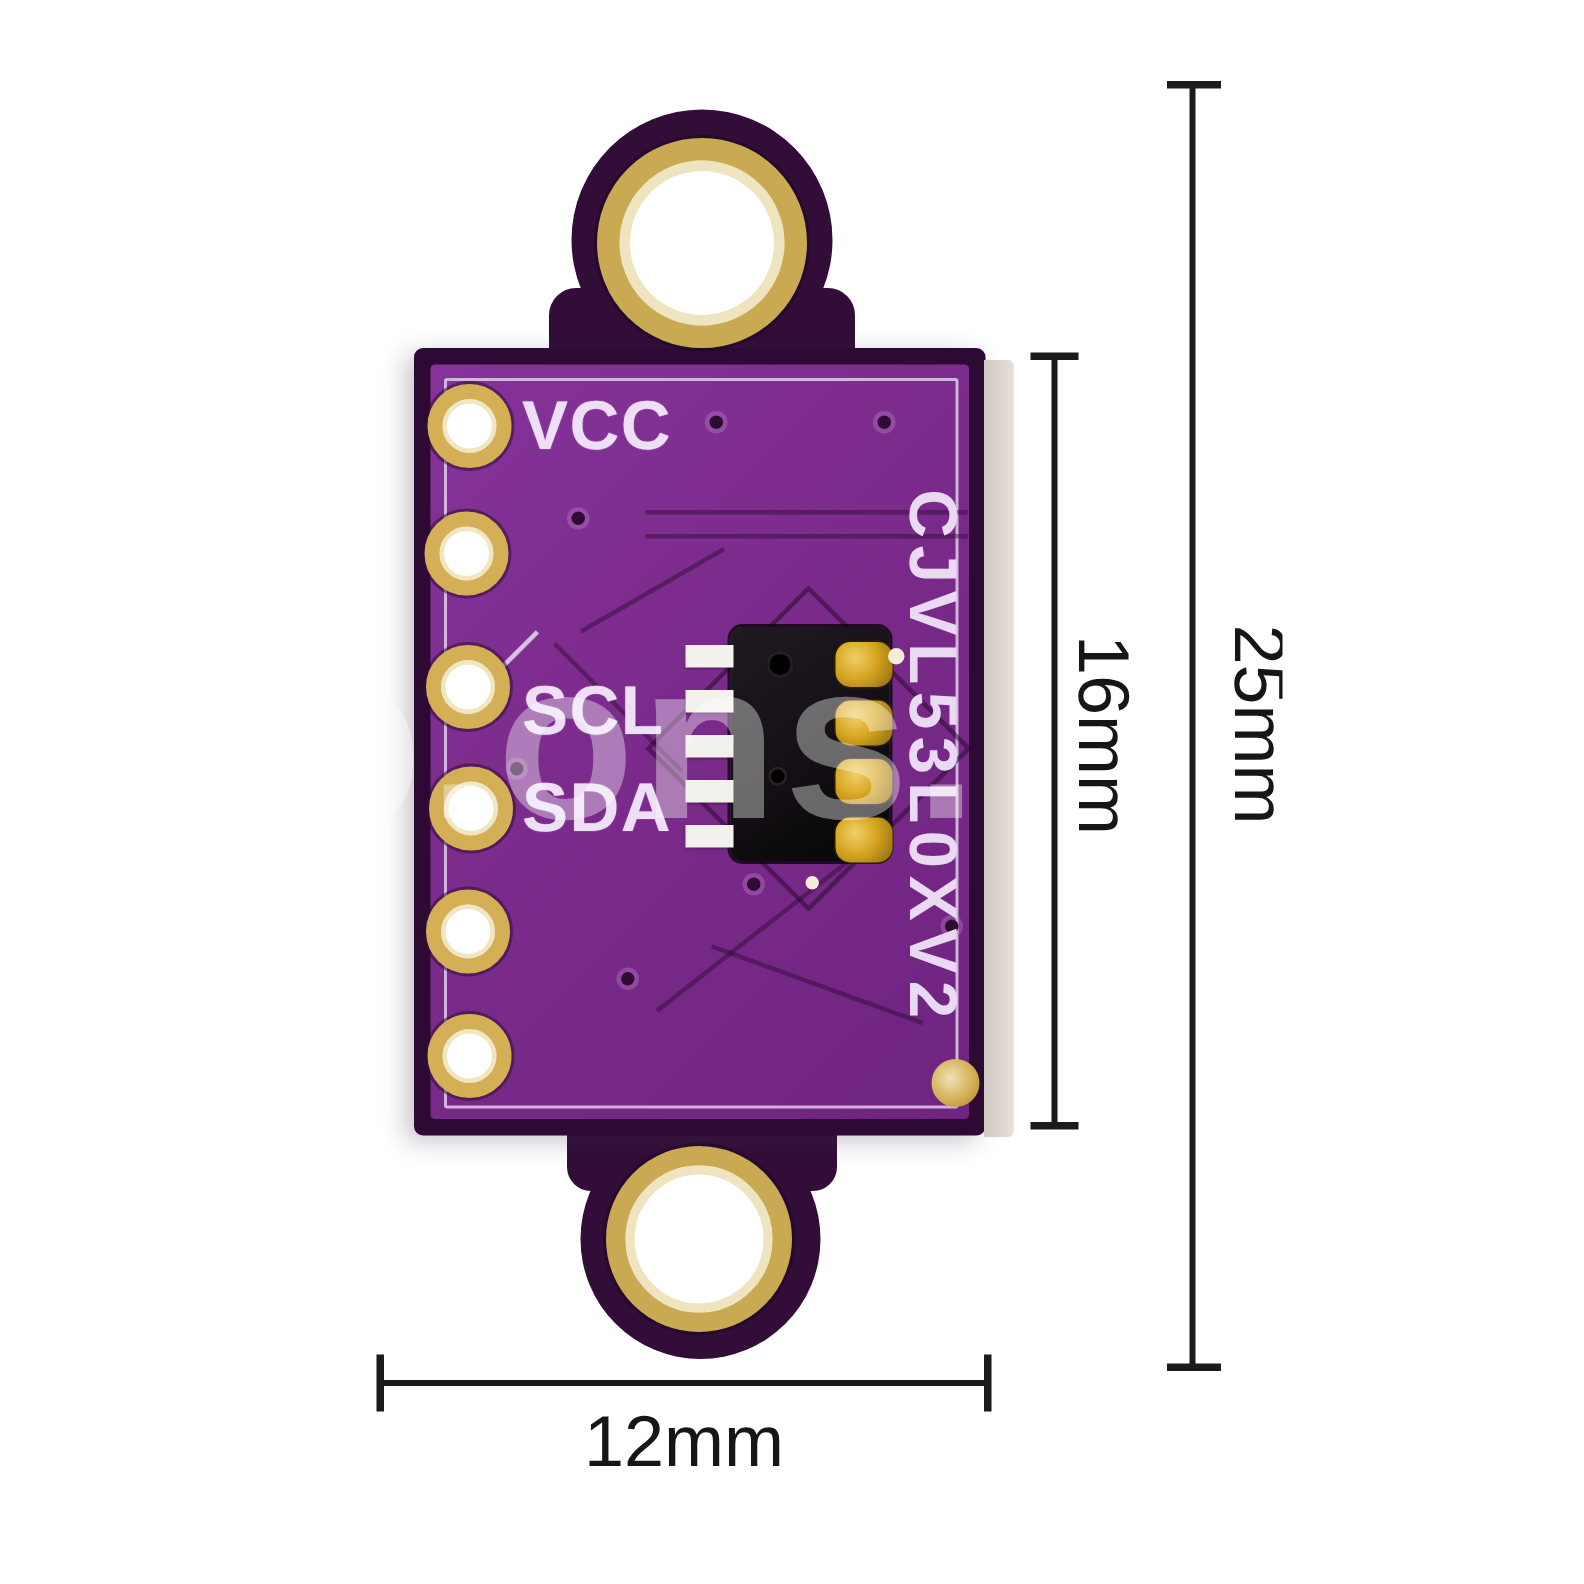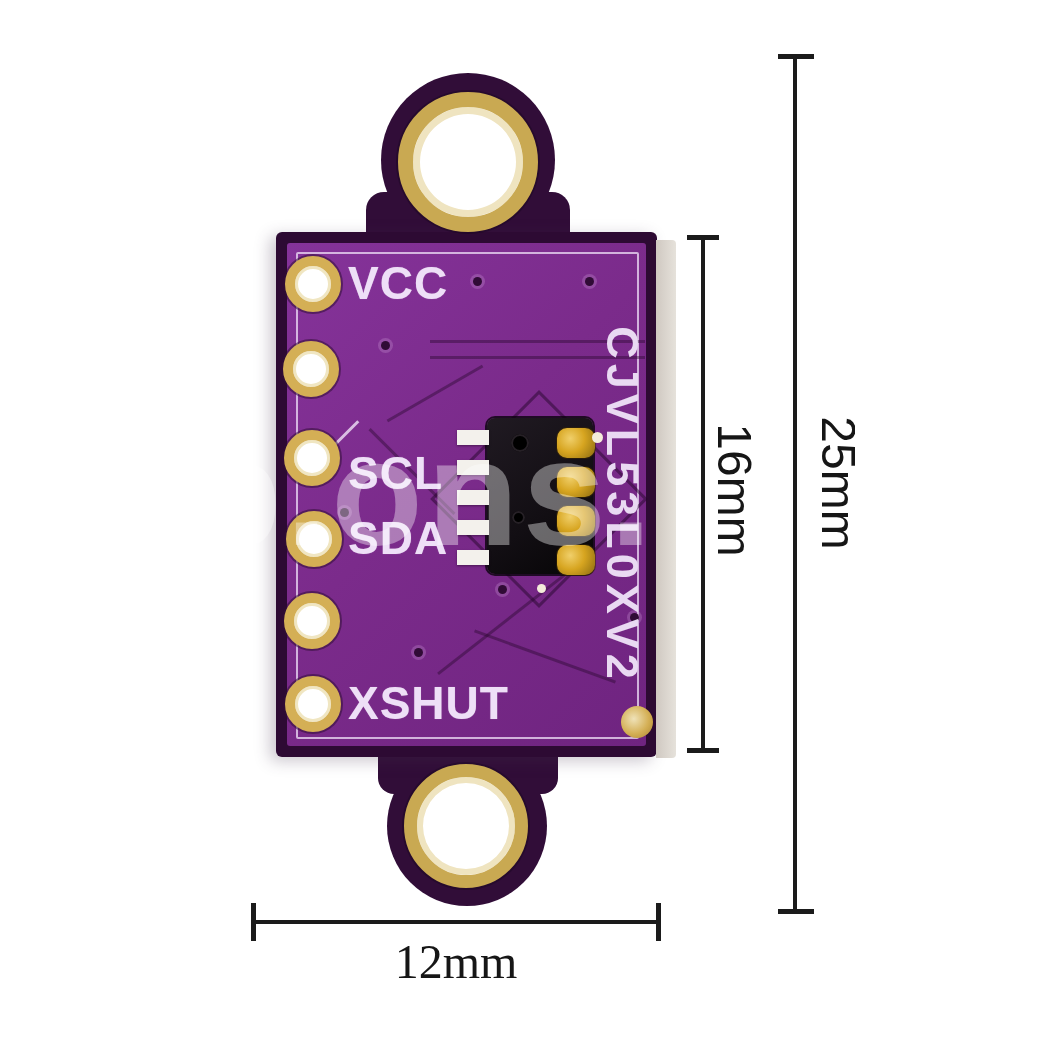--- a/index.html
+++ b/index.html
@@ -135,21 +135,20 @@
   <div class="abs pad" style="left:285px;top:256px;"></div>
   <div class="abs pad" style="left:283px;top:341px;"></div>
   <div class="abs pad" style="left:284px;top:430px;"></div>
   <div class="abs pad" style="left:286px;top:511px;"></div>
   <div class="abs pad" style="left:284px;top:593px;"></div>
   <div class="abs pad" style="left:285px;top:676px;"></div>
 
   <div class="abs pin-label" style="left:348px;top:260px;">VCC</div>
   <div class="abs pin-label" style="left:348px;top:450px;">SCL</div>
   <div class="abs pin-label" style="left:348px;top:515px;">SDA</div>
-  <div class="abs pin-label" style="left:348px;top:680px;">XSHUT</div>
 
   <div class="abs corner-pad"></div>
 
   <div class="abs chip-octagon"></div>
   <div class="abs chip-body"></div>
   <div class="abs chip-pad-left" style="top:430px;"></div>
   <div class="abs chip-pad-left" style="top:460px;"></div>
   <div class="abs chip-pad-left" style="top:490px;"></div>
   <div class="abs chip-pad-left" style="top:520px;"></div>
   <div class="abs chip-pad-left" style="top:550px;"></div>
@@ -172,15 +171,15 @@
   <div class="abs dim-label dim-label-rot" style="left:838px;top:483px;">25mm</div>
 
   <div class="abs dim" style="left:701px;top:237px;width:4px;height:514px;"></div>
   <div class="abs dim" style="left:687px;top:235px;width:32px;height:5px;"></div>
   <div class="abs dim" style="left:687px;top:748px;width:32px;height:5px;"></div>
   <div class="abs dim-label dim-label-rot" style="left:734px;top:490px;">16mm</div>
 
   <div class="abs dim" style="left:253px;top:920px;width:406px;height:4px;"></div>
   <div class="abs dim" style="left:251px;top:903px;width:5px;height:38px;"></div>
   <div class="abs dim" style="left:656px;top:903px;width:5px;height:38px;"></div>
-  <div class="abs dim-label dim-label-h" style="left:456px;top:938px;font-family:Liberation Serif, serif;">12mm</div>
+  <div class="abs dim-label dim-label-h" style="left:456px;top:938px;">12mm</div>
 
 </div>
 
 </body></html>

